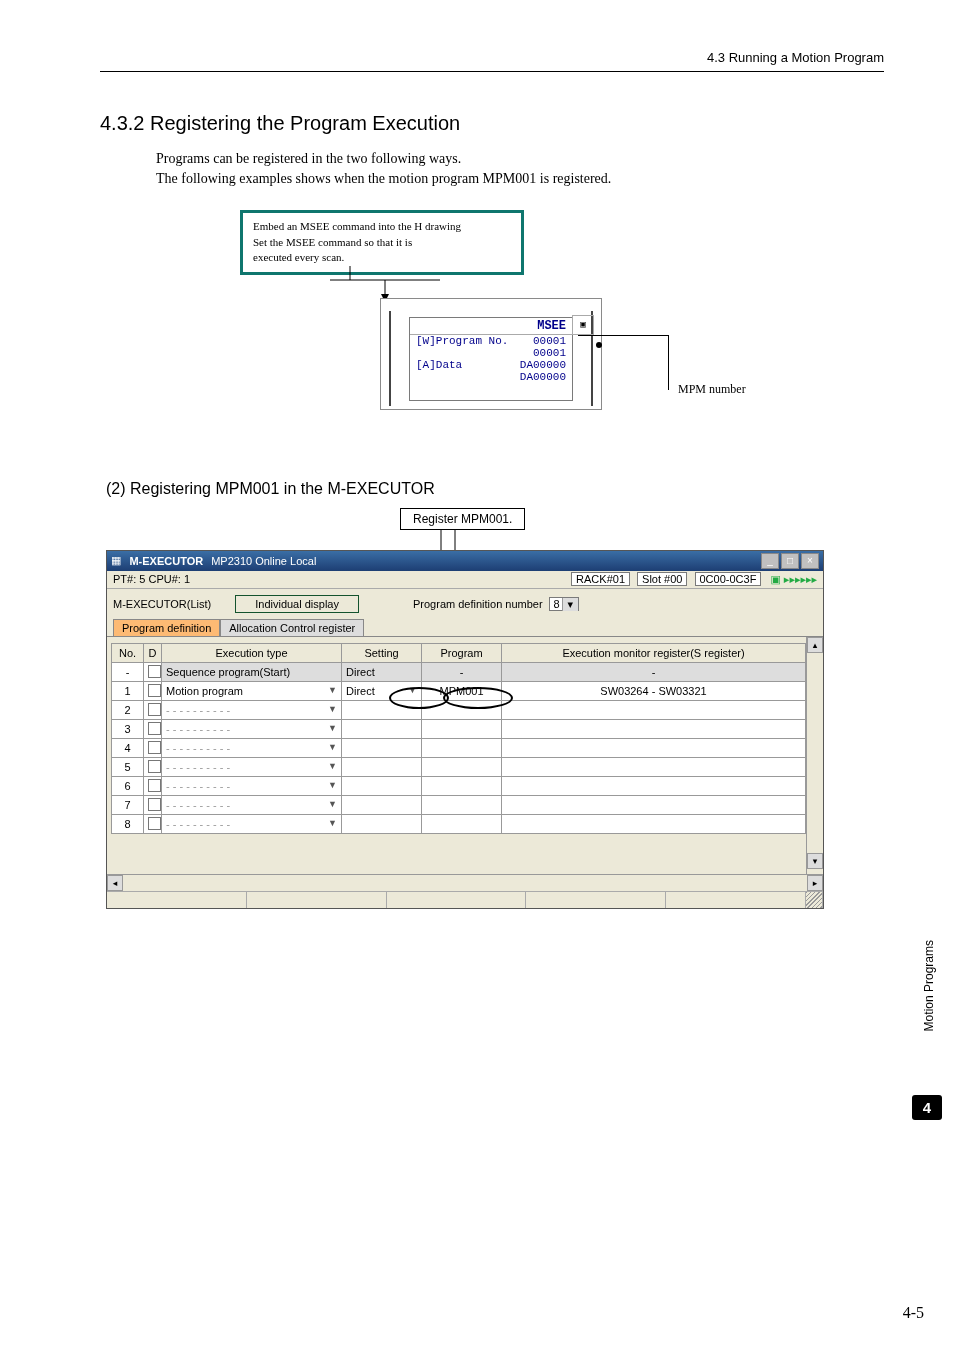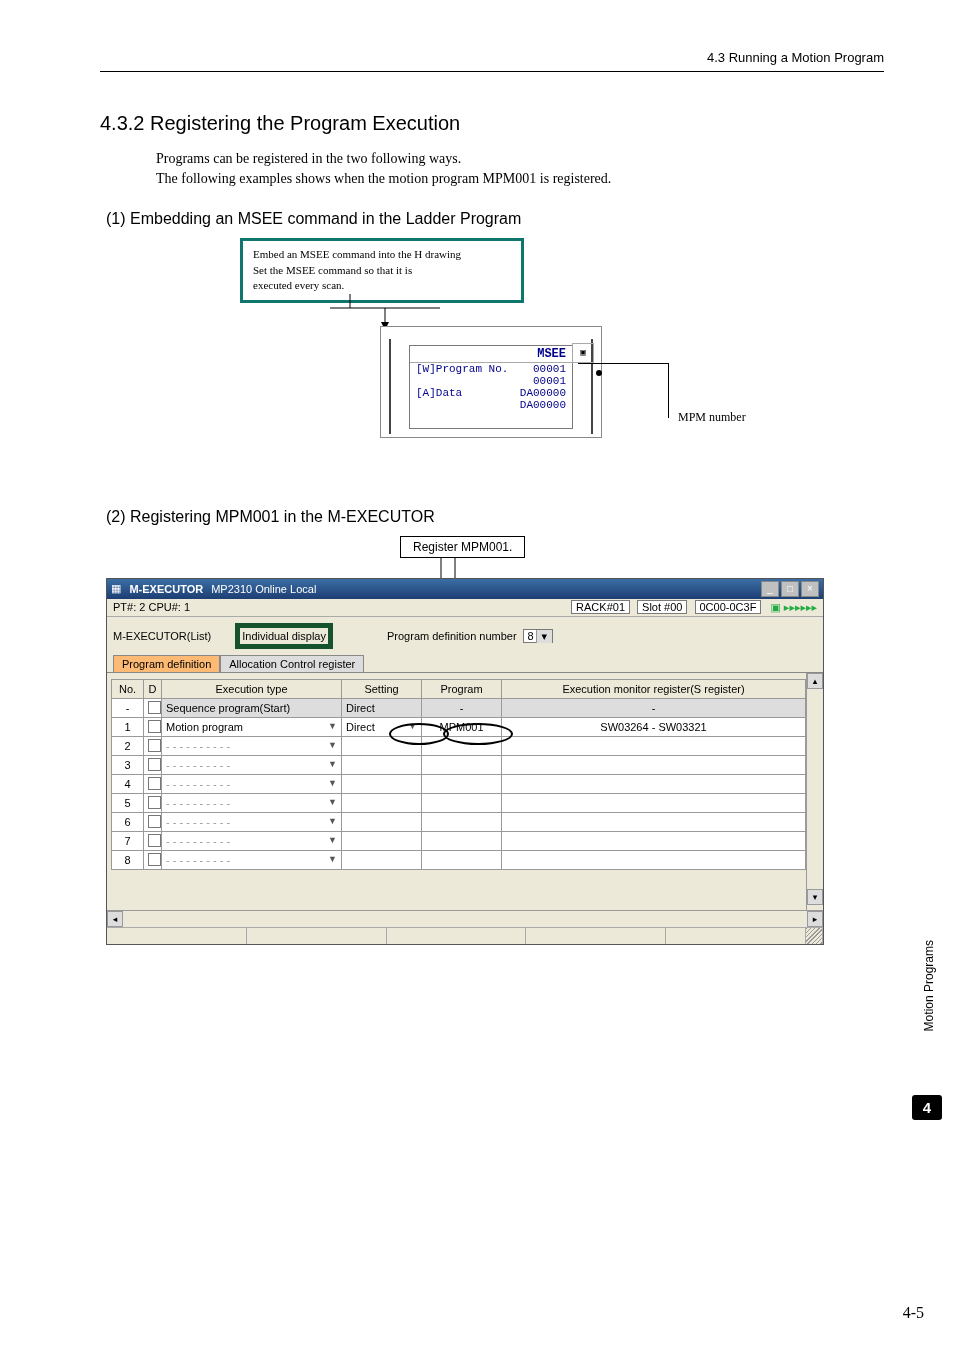--- a/index.html
+++ b/index.html
@@ -93,21 +93,21 @@
     padding:2px 4px; font-size:11px;
   }
   .titlebar .t-left { display:flex; gap:8px; align-items:center; }
   .winbtns span { display:inline-block; width:16px;height:14px;background:#c0c0c0;border:1px solid #888;margin-left:2px; text-align:center; font-size:10px; line-height:13px;}
   .infobar { background:#ece9d8; display:flex; justify-content:space-between; padding:2px 6px; border-bottom:1px solid #aaa;}
   .infobar .rfield { border:1px solid #7a7a7a; padding:0 4px; background:#fff; margin-left:4px; font-size:11px; }
   .toolbar {
     background:#ece9d8; padding:6px 6px 0 6px;
   }
   .toolrow1 { display:flex; align-items:center; gap:24px; font-size:11px; }
-  .btnbox { border:5px solid #14532d; background:#ece9d8; padding:2px 2px; }
+  .btnbox { border:1px solid #14532d; background:#ece9d8; padding:2px 19px; }
   .pdnum { display:flex; align-items:center; gap:6px; margin-left:30px;}
   .tabs { display:flex; margin-top:6px; }
   .tab { border:1px solid #888; border-bottom:none; padding:2px 8px; font-size:11px; background:#fdba74; }
   .tab.inactive { background:#ddd; }
   .grid {
     width:100%; border-collapse:collapse; background:#fff; table-layout:fixed;
   }
   .grid th, .grid td { border:1px solid #999; font-size:11px; padding:1px 4px; height:16px; text-align:left; }
   .grid th { background:#ece9d8; font-weight:normal; text-align:center;}
   .grid td.c { text-align:center; }
@@ -145,21 +145,20 @@
 <div class="page">
   <div class="topcrumb">4.3  Running a Motion Program</div>
   <hr class="toprule">
 
   <h2 class="section-num">4.3.2  Registering the Program Execution</h2>
   <div class="intro">
     <div>Programs can be registered in the two following ways.</div>
     <div>The following examples shows when the motion program MPM001 is registered.</div>
   </div>
 
-  <h3 class="sub">(1) Embedding an MSEE command in the Ladder Program</h3>
 
   <div class="figwrap1">
     <div class="textbox">
       <div>Embed an MSEE command into the H drawing</div>
       <div>Set the MSEE command so that it is</div>
       <div>executed every scan.</div>
     </div>
     <svg class="leader" style="left:90px; top:56px;" width="120" height="40">
       <line x1="20" y1="0" x2="20" y2="14" stroke="#000"></line>
       <line x1="0" y1="14" x2="110" y2="14" stroke="#000"></line>
@@ -215,21 +214,21 @@
       <div class="t-left">
         <span>▦</span>
         <b>M-EXECUTOR</b>
         <span>MP2310   Online Local</span>
       </div>
       <div class="winbtns">
         <span>_</span><span>□</span><span>×</span>
       </div>
     </div>
     <div class="infobar">
-      <span>PT#: 2 CPU#: 1</span>
+      <span>PT#: 5 CPU#: 1</span>
       <span>
         <span class="rfield">RACK#01</span>
         <span class="rfield">Slot #00</span>
         <span class="rfield">0C00-0C3F</span>
         <span style="margin-left:6px;color:#2a4;">▣ ▸▸▸▸▸▸</span>
       </span>
     </div>
     <div class="toolbar">
       <div class="toolrow1">
         <span>M-EXECUTOR(List)</span>

